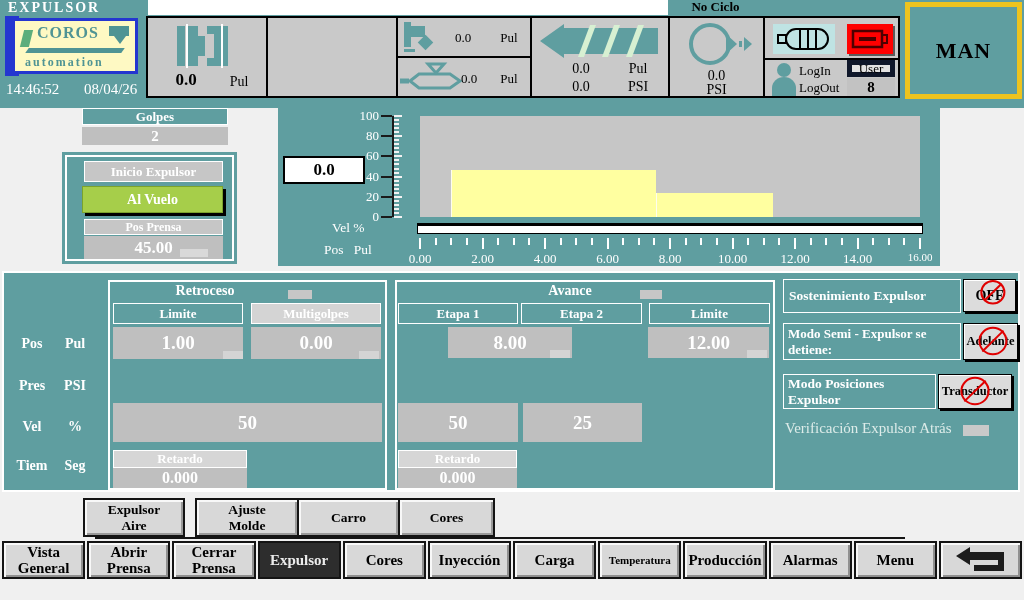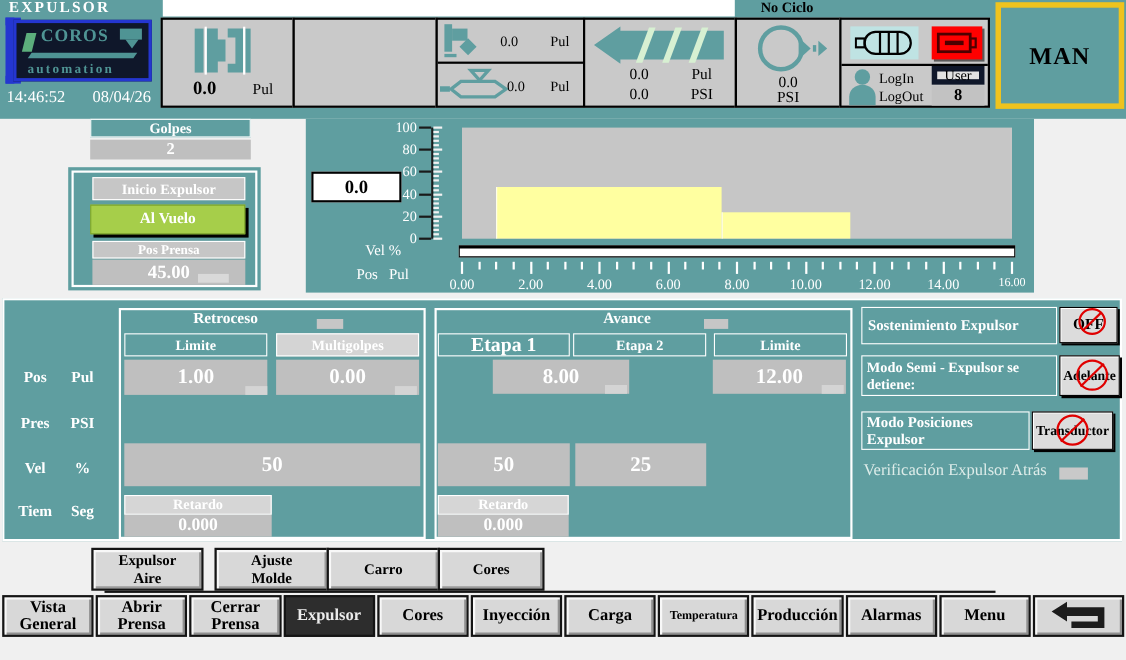--- a/index.html
+++ b/index.html
@@ -41,21 +41,21 @@
 </style>
 </head>
 <body>
 
 <div class="abs" style="left:0;top:0;width:1024px;height:108px;background:#5f9ea0;"></div>
 <div class="abs" style="left:148px;top:0;width:520px;height:15px;background:#fff;"></div>
 <div class="abs" style="left:8px;top:0;height:15px;line-height:15px;color:#fff;font-size:14px;font-weight:bold;letter-spacing:2px;">EXPULSOR</div>
 <div class="abs" style="left:668px;top:0;width:95px;height:15px;line-height:14px;text-align:center;font-size:13px;font-weight:bold;color:#000;">No Ciclo</div>
 
 <div class="abs" style="left:5px;top:16px;width:14px;height:60px;border-left:8px solid #2436d0;border-top:7px solid #2436d0;border-bottom:7px solid #2436d0;"></div>
-<div class="abs" style="left:12px;top:18px;width:126px;height:56px;border:3px solid #2436d0;background:#0f172a;">
+<div class="abs" style="left:12px;top:18px;width:126px;height:56px;border:3px solid #2436d0;background:#fef9c3;">
   <div class="abs" style="left:7px;top:9px;width:9px;height:17px;background:#5cae7c;transform:skewX(-14deg);"></div>
   <div class="abs" style="left:22px;top:3px;font-size:16px;font-weight:bold;color:#4f9494;letter-spacing:1px;">COROS</div>
   <div class="abs" style="left:94px;top:5px;width:20px;height:10px;background:#4f9494;"></div>
   <div class="abs" style="left:99px;top:15px;width:0;height:0;border-left:6px solid transparent;border-right:6px solid transparent;border-top:8px solid #4f9494;"></div>
   <div class="abs" style="left:12px;top:27px;width:96px;height:5px;background:#4f9494;transform:skewX(-35deg);"></div>
   <div class="abs" style="left:10px;top:34px;font-size:12px;font-weight:bold;color:#4f9494;letter-spacing:2px;">automation</div>
 </div>
 <div class="abs" style="left:6px;top:81px;color:#fff;font-size:15px;">14:46:52</div>
 <div class="abs" style="left:84px;top:81px;color:#fff;font-size:15px;">08/04/26</div>
 
@@ -295,21 +295,21 @@
   <span>0.00</span>
   <span class="ind" style="left:108px;top:24px;width:20px;height:8px;"></span>
 </div>
 <div class="valbox" style="left:113px;top:403px;width:269px;height:39px;font-size:19px;">50</div>
 <div class="hdr-gray" style="left:113px;top:450px;width:134px;height:18px;font-size:13px;background:#d6d6d6;">Retardo</div>
 <div class="valbox" style="left:113px;top:468px;width:134px;height:20px;font-size:16px;">0.000</div>
 
 <div class="grpbox" style="left:395px;top:280px;width:380px;height:210px;"></div>
 <div class="wlabel" style="left:520px;top:283px;width:100px;text-align:center;font-size:14px;">Avance</div>
 <div class="ind" style="left:640px;top:290px;width:22px;height:9px;background:#c6c6c6;"></div>
-<div class="hdr-teal" style="left:398px;top:303px;width:120px;height:21px;font-size:18px;">Etapa 1</div>
+<div class="hdr-teal" style="left:398px;top:303px;width:120px;height:21px;font-size:13px;">Etapa 1</div>
 <div class="hdr-teal" style="left:521px;top:303px;width:121px;height:21px;font-size:13px;">Etapa 2</div>
 <div class="hdr-teal" style="left:649px;top:303px;width:121px;height:21px;font-size:13px;">Limite</div>
 <div class="valbox" style="left:448px;top:327px;width:124px;height:31px;font-size:19px;">
   <span>8.00</span>
   <span class="ind" style="left:102px;top:23px;width:20px;height:8px;"></span>
 </div>
 <div class="valbox" style="left:648px;top:327px;width:121px;height:31px;font-size:19px;">
   <span>12.00</span>
   <span class="ind" style="left:99px;top:23px;width:20px;height:8px;"></span>
 </div>

